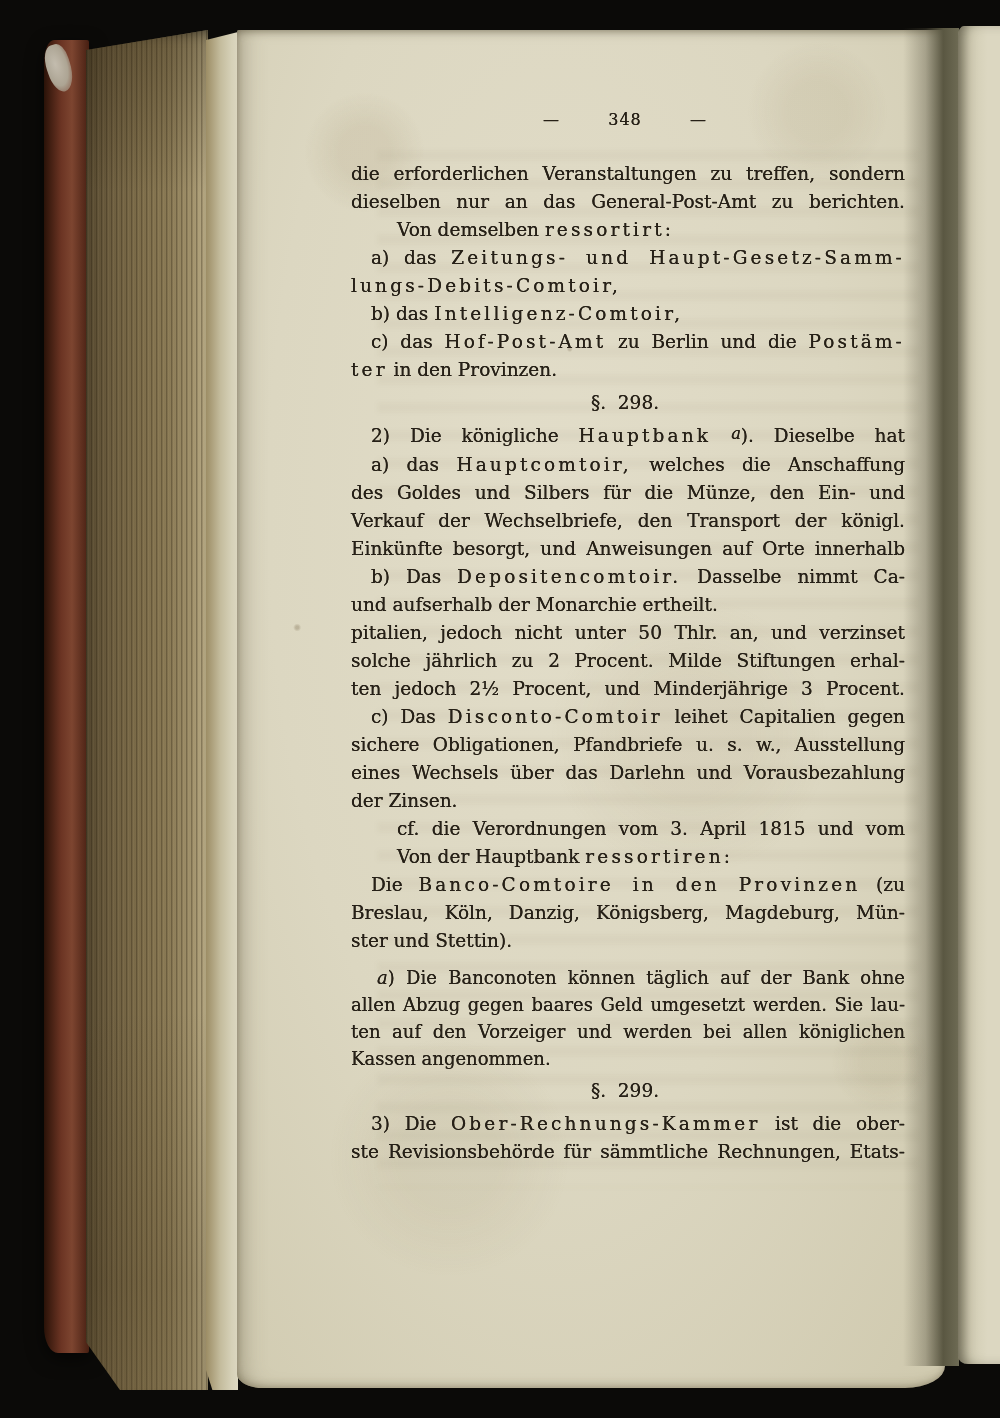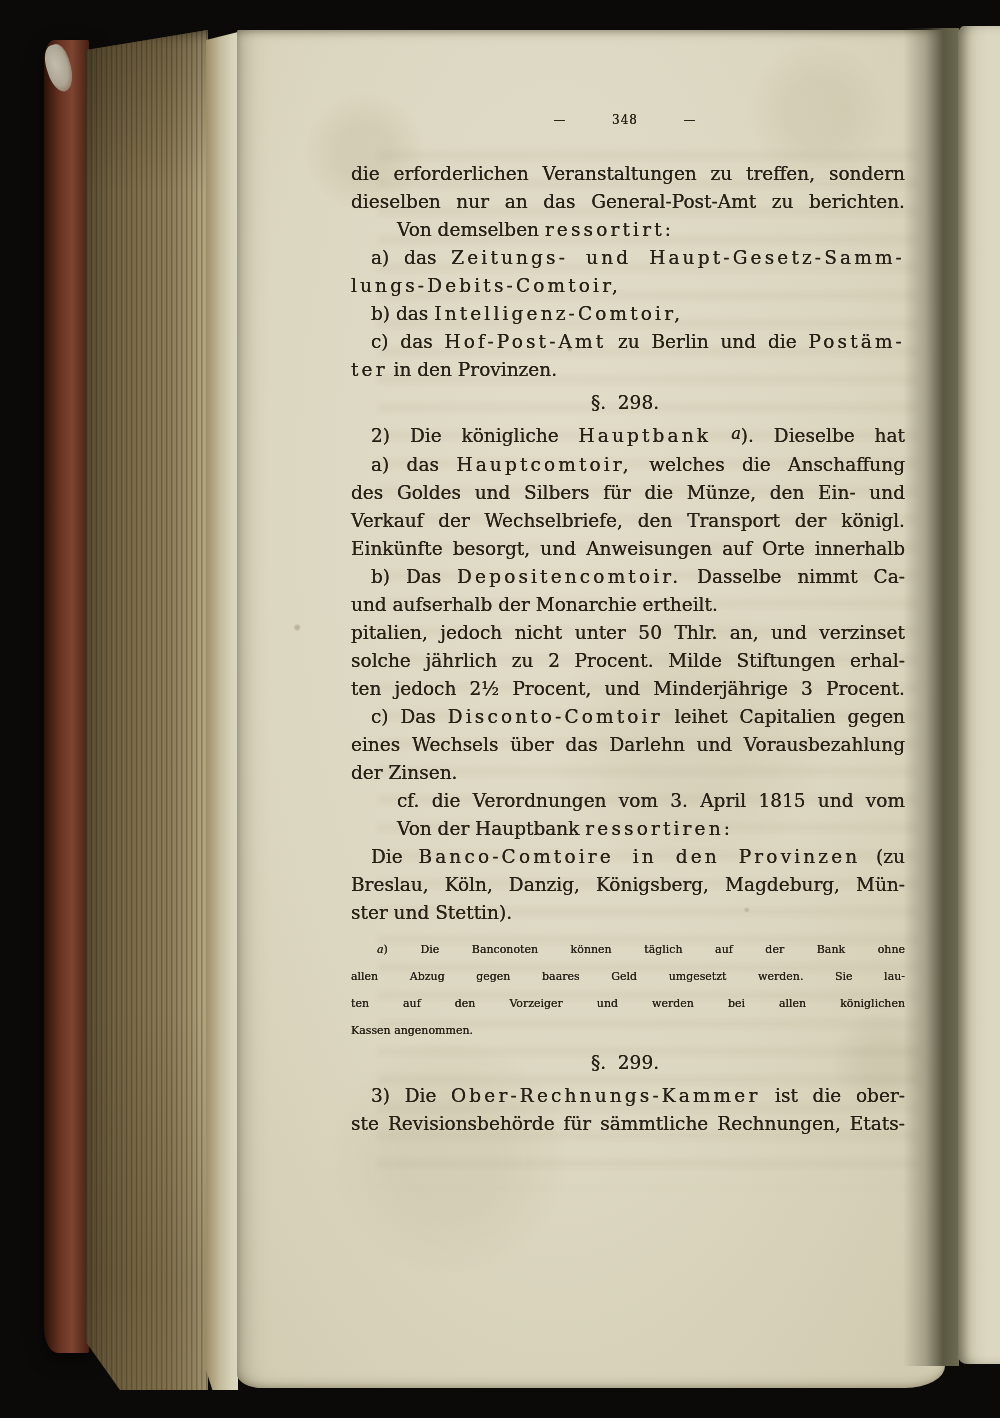--- a/index.html
+++ b/index.html
@@ -69,36 +69,36 @@
   .ghost{
     position:absolute;left:140px;right:26px;top:120px;bottom:200px;pointer-events:none;
     background:repeating-linear-gradient(180deg,
       rgba(122,110,80,.085) 0 11px, rgba(122,110,80,0) 11px 28px);
     filter:blur(2px);
     opacity:.55;
   }
 
   .page-number{
     position:absolute;left:108px;width:560px;top:76px;
-    text-align:center;font-size:12px;line-height:28px;
+    text-align:center;font-size:16px;line-height:28px;
     letter-spacing:1px;word-spacing:18px;
     text-shadow:0 0 .6px currentColor;
   }
 
   .text-block{
     position:absolute;left:108px;top:130px;width:560px;
     font-size:18.5px;line-height:28px;
     text-shadow:0 0 .6px currentColor;
   }
   .line{white-space:normal;margin-left:6px;}
   .line.just{text-align:justify;text-align-last:justify;}
   .line.center{text-align:center;}
   .line.heading{margin:5px 0 5px 0;}
   .line.fn-start{margin-top:9px;}
-  .line.footnote{font-size:11px;line-height:27px;}
+  .line.footnote{font-size:18px;line-height:27px;}
   .sp{letter-spacing:.17em;}
   .it{font-style:italic;}
   .sup{position:relative;top:-3px;font-size:88%;}
 
   
   .gutter{
     position:absolute;left:903px;top:28px;width:56px;height:1338px;
     background:linear-gradient(90deg, rgba(78,74,56,0) 0%, rgba(78,74,56,.35) 40%, #5a5742 72%, #6e6b54 100%);
     pointer-events:none;
   }
@@ -137,20 +137,21 @@
           <div class="line body just" style="padding-left: 20px;"><span class="">a) das </span><span class="sp ">Hauptcomtoir,</span><span class=""> welches die Anschaffung</span></div>
           <div class="line body just"><span class="">des Goldes und Silbers für die Münze, den Ein- und</span></div>
           <div class="line body just"><span class="">Verkauf der Wechselbriefe, den Transport der königl.</span></div>
           <div class="line body just"><span class="">Einkünfte besorgt, und Anweisungen auf Orte innerhalb</span></div>
           <div class="line body just" style="padding-left: 20px;"><span class="">b) Das </span><span class="sp ">Depositencomtoir.</span><span class=""> Dasselbe nimmt Ca-</span></div>
           <div class="line body"><span class="">und aufserhalb der Monarchie ertheilt.</span></div>
           <div class="line body just"><span class="">pitalien, jedoch nicht unter 50 Thlr. an, und verzinset</span></div>
           <div class="line body just"><span class="">solche jährlich zu 2 Procent.  Milde Stiftungen erhal-</span></div>
           <div class="line body just"><span class="">ten jedoch 2½ Procent, und Minderjährige 3 Procent.</span></div>
           <div class="line body just" style="padding-left: 20px;"><span class="">c) Das </span><span class="sp ">Disconto-Comtoir</span><span class=""> leihet Capitalien gegen</span></div>
+          <div class="line body just"><span class="">sichere Obligationen, Pfandbriefe u. s. w., Ausstellung</span></div>
           <div class="line body just"><span class="">eines Wechsels über das Darlehn und Vorausbezahlung</span></div>
           <div class="line body"><span class="">der Zinsen.</span></div>
           <div class="line body just" style="padding-left: 46px;"><span class="">cf. die Verordnungen vom 3. April 1815 und vom</span></div>
           <div class="line body" style="padding-left: 46px;"><span class="">Von der Hauptbank </span><span class="sp ">ressortiren:</span></div>
           <div class="line body just" style="padding-left: 20px;"><span class="">Die </span><span class="sp ">Banco-Comtoire in den Provinzen</span><span class=""> (zu</span></div>
           <div class="line body just"><span class="">Breslau, Köln, Danzig, Königsberg, Magdeburg, Mün-</span></div>
           <div class="line body"><span class="">ster und Stettin).</span></div>
           <div class="line footnote just fn-start" style="padding-left: 26px;"><span class="it ">a</span><span class="">) Die Banconoten können täglich auf der Bank ohne</span></div>
           <div class="line footnote just"><span class="">allen Abzug gegen baares Geld umgesetzt werden.  Sie lau-</span></div>
           <div class="line footnote just"><span class="">ten auf den Vorzeiger und werden bei allen königlichen</span></div>

